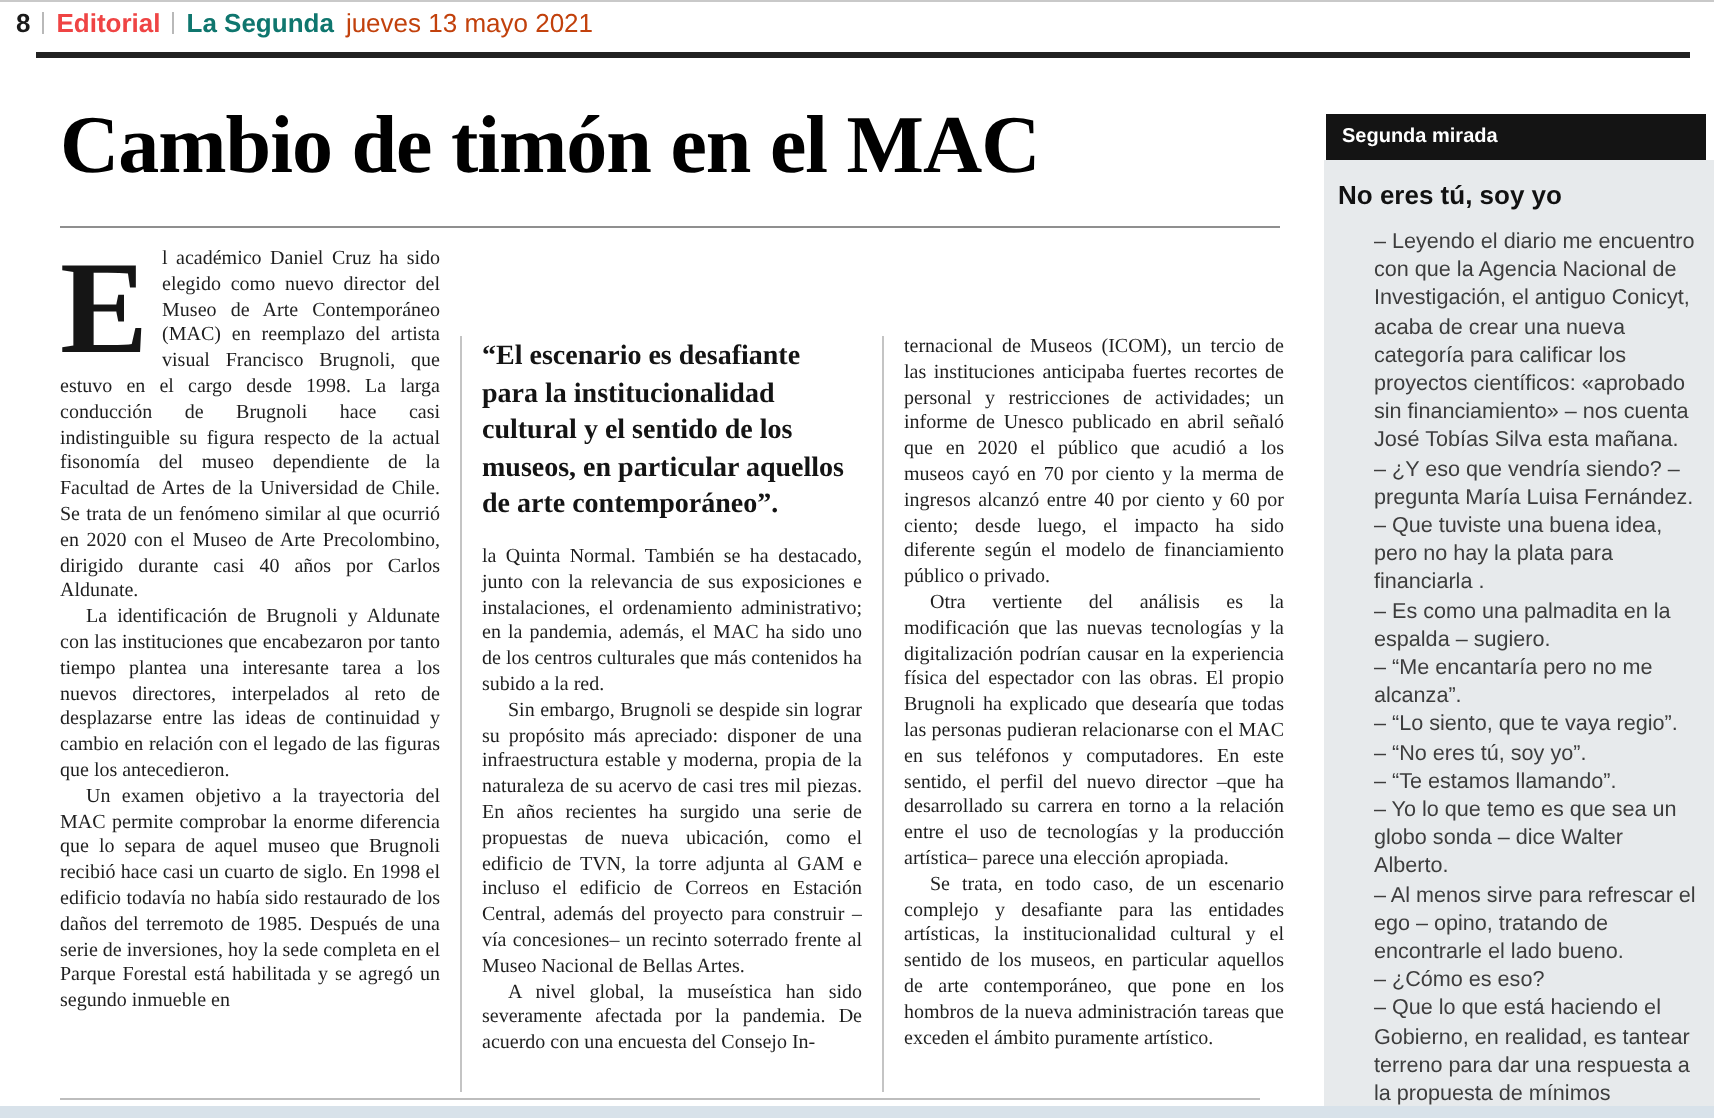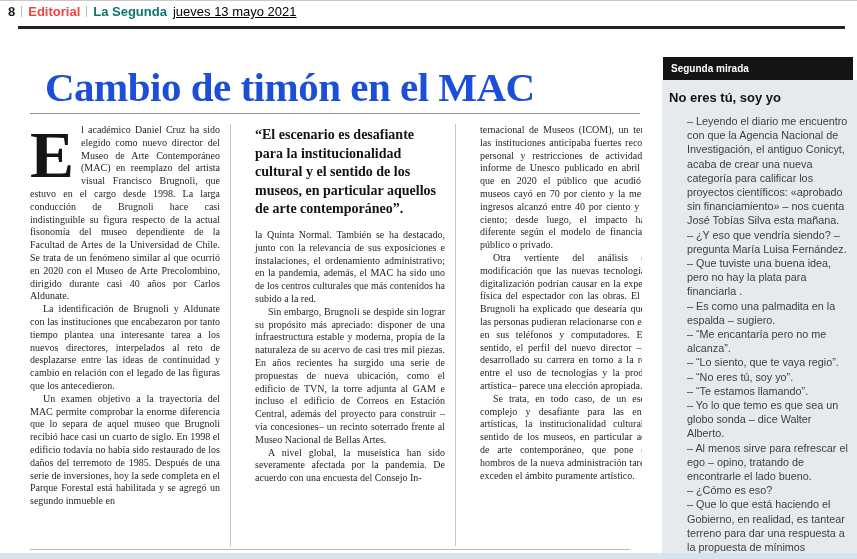--- a/index.html
+++ b/index.html
@@ -8,35 +8,35 @@
   .hairline-top{position:absolute;left:0;top:0;width:857px;height:1px;background:#c9c9c9;}
 
   
   .pageheader{position:absolute;left:8px;top:4px;display:flex;align-items:baseline;
               font-family:"Liberation Sans",sans-serif;font-size:13px;white-space:nowrap;}
   .pageheader .num{font-weight:bold;color:#1a1a1a;}
   .pageheader .vsep{display:inline-block;width:1px;height:11px;background:#b9b9b9;
                     margin:0 6px;align-self:center;}
   .pageheader .section{font-weight:bold;color:#ef4444;}
   .pageheader .pub{font-weight:bold;color:#0f766e;}
-  .pageheader .date{color:#000000;margin-left:6px;text-decoration:underline;}
+  .pageheader .date{color:#c2410c;margin-left:6px;}
   .header-rule{position:absolute;left:18px;top:26px;width:827px;height:3px;background:#222;}
 
   
-  h1.headline{position:absolute;left:30px;top:48px;margin:15px;width:620px;
+  h1.headline{position:absolute;left:30px;top:48px;margin:0;width:620px;
               font-family:"Liberation Serif",serif;font-weight:bold;font-size:41px;
-              letter-spacing:-0.5px;color:#1d4ed8;}
+              letter-spacing:-0.5px;color:#000000;}
   .title-rule{position:absolute;left:30px;top:113px;width:610px;height:1px;background:#8f8f8f;}
 
   
   .columns{position:absolute;left:30px;top:124px;width:612px;height:422px;
            display:flex;overflow:hidden;}
   .col{width:190px;flex:0 0 190px;font-size:10px;line-height:12.8px;color:#1f1f1f;
        text-align:justify;overflow:hidden;}
-  .col + .col{border-left:1px solid #c4c4c4;margin-left:10px;padding-left:24px;}
+  .col + .col{border-left:1px solid #c4c4c4;margin-left:10px;padding-left:10px;margin-top:44px;}
   .col p{margin:0;}
   .col p.ind{text-indent:13px;}
   .dropcap{float:left;font-family:"Liberation Serif",serif;font-weight:bold;
            font-size:66px;line-height:52px;padding:5px 7px 2px 0;color:#151515;}
   blockquote.pullquote{margin:2px 0 10px 0;padding:0;font-weight:bold;font-size:14px;
            line-height:18.6px;color:#141414;text-align:left;}
 
   .bottom-rule{position:absolute;left:30px;top:549px;width:600px;height:1px;background:#bdbdbd;}
   .bottom-strip{position:absolute;left:0;bottom:0;width:857px;height:6px;background:#d8e2ea;}
 

